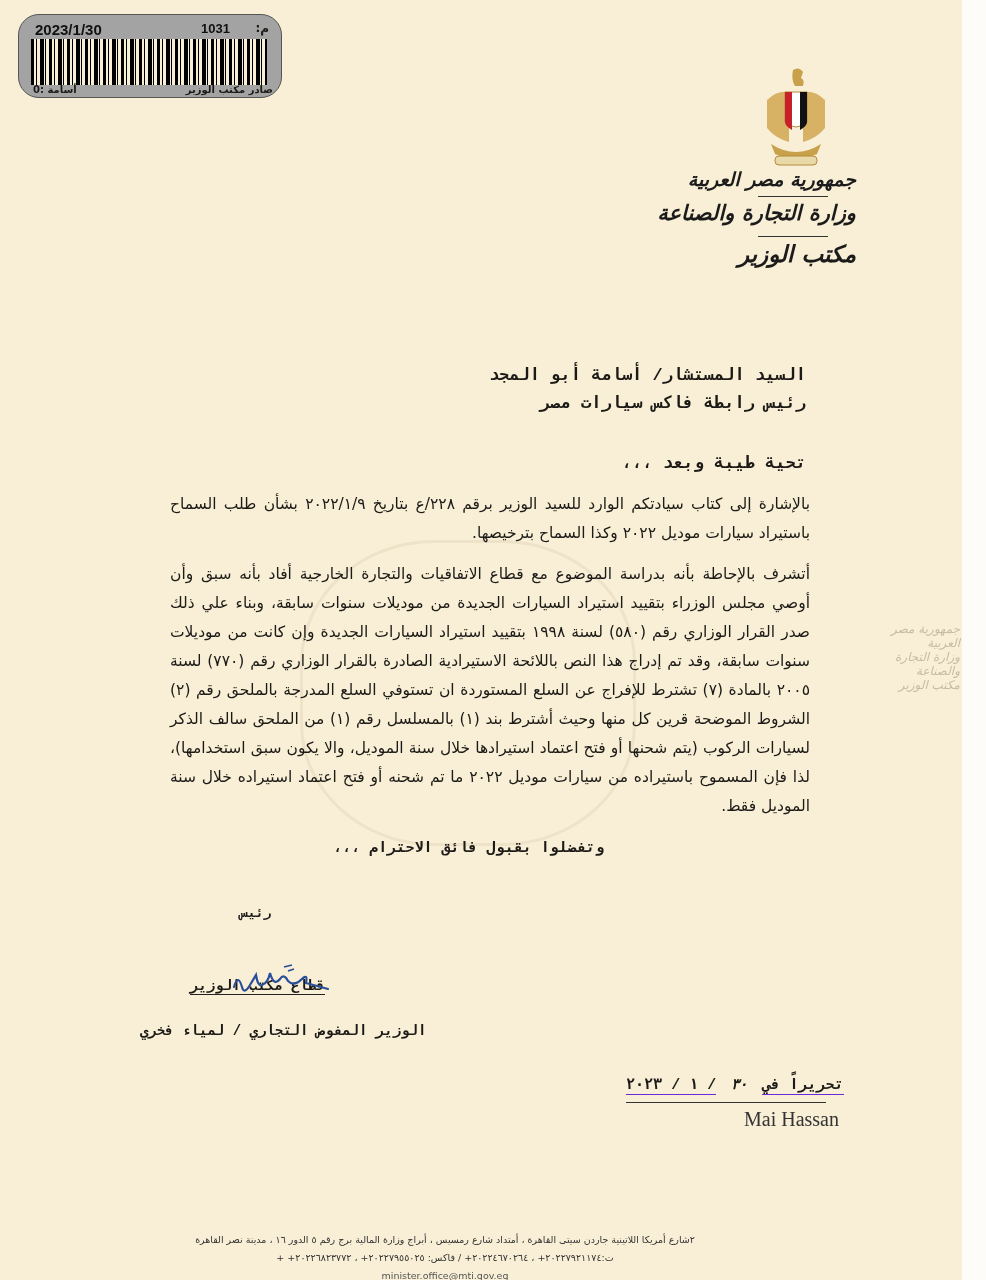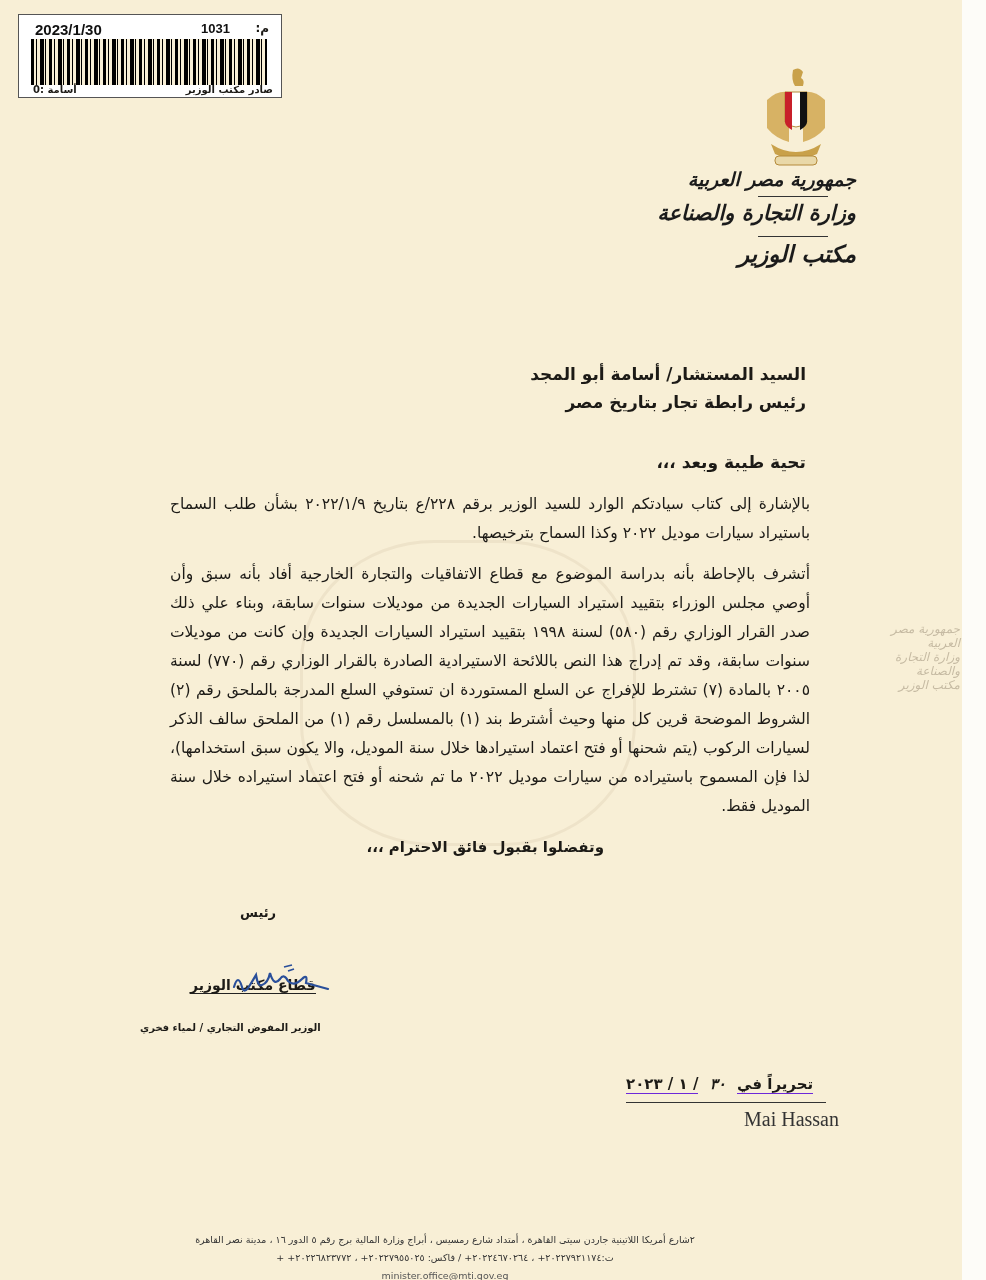--- a/index.html
+++ b/index.html
@@ -7,56 +7,56 @@
     width:986px; height:1280px; position:relative; overflow:hidden;
     background:#f9f0d8;
     font-family:"DejaVu Sans", sans-serif;
     color:#1c1a16;
   }
   .paper { position:absolute; left:0; top:0; width:962px; height:1280px; background:#f8efd6; }
   .edge { position:absolute; left:962px; top:0; width:24px; height:1280px; background:#fdfcf8; }
 
   
   .label { position:absolute; left:18px; top:14px; width:262px; height:82px;
-    border:1.5px solid #555; border-radius:0; background:#ffffff; }
+    border:1.5px solid #555; border-radius:21px; background:#a3a3a3; }
   .label .date { position:absolute; left:16px; top:6px; font-family:"Liberation Sans", sans-serif;
     font-weight:bold; font-size:15px; color:#111; direction:ltr; }
   .label .num { position:absolute; left:182px; top:6px; font-family:"Liberation Sans", sans-serif;
     font-weight:bold; font-size:13px; color:#111; direction:ltr; }
   .label .numlbl { position:absolute; right:12px; top:6px; font-weight:bold; font-size:12px; direction:rtl; }
   .label .bars { position:absolute; left:12px; top:24px; width:236px; height:46px;
     background:repeating-linear-gradient(90deg,#000 0 3px,#f8efd6 3px 5px,#000 5px 6px,#f8efd6 6px 9px,#000 9px 13px,#f8efd6 13px 14px,#000 14px 15px,#f8efd6 15px 18px); }
   .label .att { position:absolute; left:14px; bottom:2px; font-size:10px; font-weight:bold; direction:rtl; }
   .label .issuer { position:absolute; right:8px; bottom:2px; font-size:10px; font-weight:bold; direction:rtl; }
 
   
   .emblem { position:absolute; left:763px; top:66px; width:66px; height:108px; }
   .lh { position:absolute; right:130px; text-align:right; direction:rtl; font-family:"DejaVu Serif", serif;
         font-weight:bold; color:#1b1b1b; }
   .lh1 { top:168px; font-size:19px; font-style:italic; }
   .lh2 { top:200px; font-size:21px; font-style:italic; }
   .lh3 { top:240px; font-size:23px; font-style:italic; }
   .rule { position:absolute; height:1px; background:#333; }
 
-  .rtl { direction:rtl; text-align:right; position:absolute; }
+  .rtl { direction:rtl; text-align:right; position:absolute;font-family:Liberation Mono, monospace; }
   .bold { font-weight:bold; }
   .addr1 { right:180px; top:364px; font-size:17px; }
   .addr2 { right:180px; top:392px; font-size:17px; }
   .greet { right:180px; top:452px; font-size:17px; }
 
   .body { position:absolute; right:176px; width:640px; direction:rtl; text-align:justify;
           text-align-last:right; font-size:15.5px; line-height:29px; }
   .p1 { top:490px; }
   .p2 { top:560px; }
   .closing { right:382px; top:838px; font-size:15px; }
 
   .sig1 { left:240px; top:905px; font-size:13px; }
   .sig2 { left:190px; top:929px; font-size:14px;margin-top:48px; }
   .signature { position:absolute; left:226px; top:963px; width:110px; height:38px; }
-  .sig3 { left:140px; top:1022px; font-size:10px; }
+  .sig3 { left:140px; top:1022px; font-size:14px; }
 
   .dateline { left:626px; top:1075px; font-size:15px; }
   .dateline .u { border-bottom:1px solid #6d28d9; }
   .initials { position:absolute; left:744px; top:1108px; font-family:"Liberation Serif", serif;
               font-size:20px; color:#333; }
 
   .foot { position:absolute; left:0; width:890px; text-align:center; direction:rtl; font-size:9.5px; color:#333; }
   .f1 { top:1234px; }
   .f2 { top:1252px; }
   .f3 { top:1270px; color:#555; }
@@ -93,21 +93,21 @@
   <rect x="12" y="90" width="42" height="9" rx="4" fill="#e9d8a8" stroke="#b48a3a"></rect>
 </svg>
 
 <div class="lh lh1">جمهورية مصر العربية</div>
 <div class="rule" style="left:758px;top:196px;width:70px;"></div>
 <div class="lh lh2">وزارة التجارة والصناعة</div>
 <div class="rule" style="left:758px;top:236px;width:70px;"></div>
 <div class="lh lh3">مكتب الوزير</div>
 
 <div class="rtl bold addr1">السيد المستشار/ أسامة أبو المجد</div>
-<div class="rtl bold addr2">رئيس رابطة تجار بتاريخ مصر</div>
+<div class="rtl bold addr2">رئيس رابطة فاكس سيارات مصر</div>
 <div class="rtl bold greet">تحية طيبة وبعد ،،،</div>
 
 <div class="body p1">بالإشارة إلى كتاب سيادتكم الوارد للسيد الوزير برقم ٢٢٨/ع بتاريخ ٢٠٢٢/١/٩ بشأن طلب السماح باستيراد سيارات موديل ٢٠٢٢ وكذا السماح بترخيصها.</div>
 <div class="body p2">أتشرف بالإحاطة بأنه بدراسة الموضوع مع قطاع الاتفاقيات والتجارة الخارجية أفاد بأنه سبق وأن أوصي مجلس الوزراء بتقييد استيراد السيارات الجديدة من موديلات سنوات سابقة، وبناء علي ذلك صدر القرار الوزاري رقم (٥٨٠) لسنة ١٩٩٨ بتقييد استيراد السيارات الجديدة وإن كانت من موديلات سنوات سابقة، وقد تم إدراج هذا النص باللائحة الاستيرادية الصادرة بالقرار الوزاري رقم (٧٧٠) لسنة ٢٠٠٥ بالمادة (٧) تشترط للإفراج عن السلع المستوردة ان تستوفي السلع المدرجة بالملحق رقم (٢) الشروط الموضحة قرين كل منها وحيث أشترط بند (١) بالمسلسل رقم (١) من الملحق سالف الذكر لسيارات الركوب (يتم شحنها أو فتح اعتماد استيرادها خلال سنة الموديل، والا يكون سبق استخدامها)، لذا فإن المسموح باستيراده من سيارات موديل ٢٠٢٢ ما تم شحنه أو فتح اعتماد استيراده خلال سنة الموديل فقط.</div>
 
 <div class="stampfaint">
   <div>جمهورية مصر العربية</div>
   <div>وزارة التجارة والصناعة</div>
   <div>مكتب الوزير</div>
 </div>

